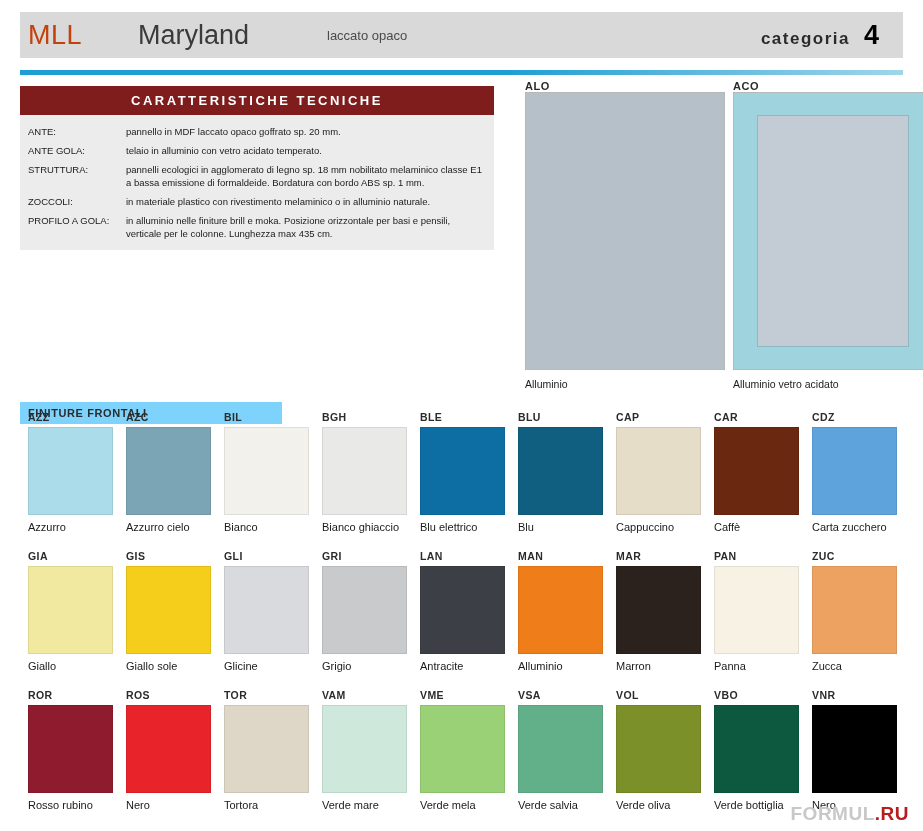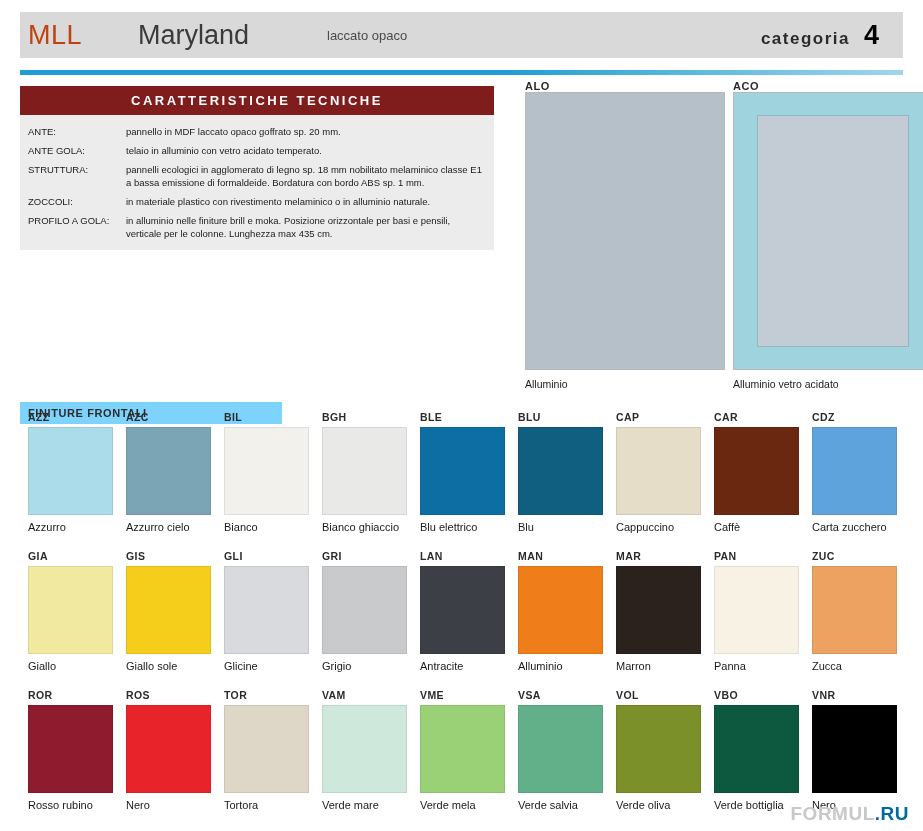--- a/index.html
+++ b/index.html
@@ -215,21 +215,21 @@
   .watermark {
     position: absolute;
     right: 14px;
     bottom: 6px;
     font-size: 19px;
     font-weight: bold;
     letter-spacing: 0.5px;
     pointer-events: none;
   }
   .wm-a { color: #c8c8c8; }
-  .wm-b { color: #0369a1; }
+  .wm-b { color: #b91c1c; }
 </style>
 </head>
 <body>
 
 <div class="header">
   <div class="hdr-code">MLL</div>
   <div class="hdr-name">Maryland</div>
   <div class="hdr-finish">laccato opaco</div>
   <div class="hdr-cat-wrap">
     <div class="hdr-cat-label">categoria</div>

